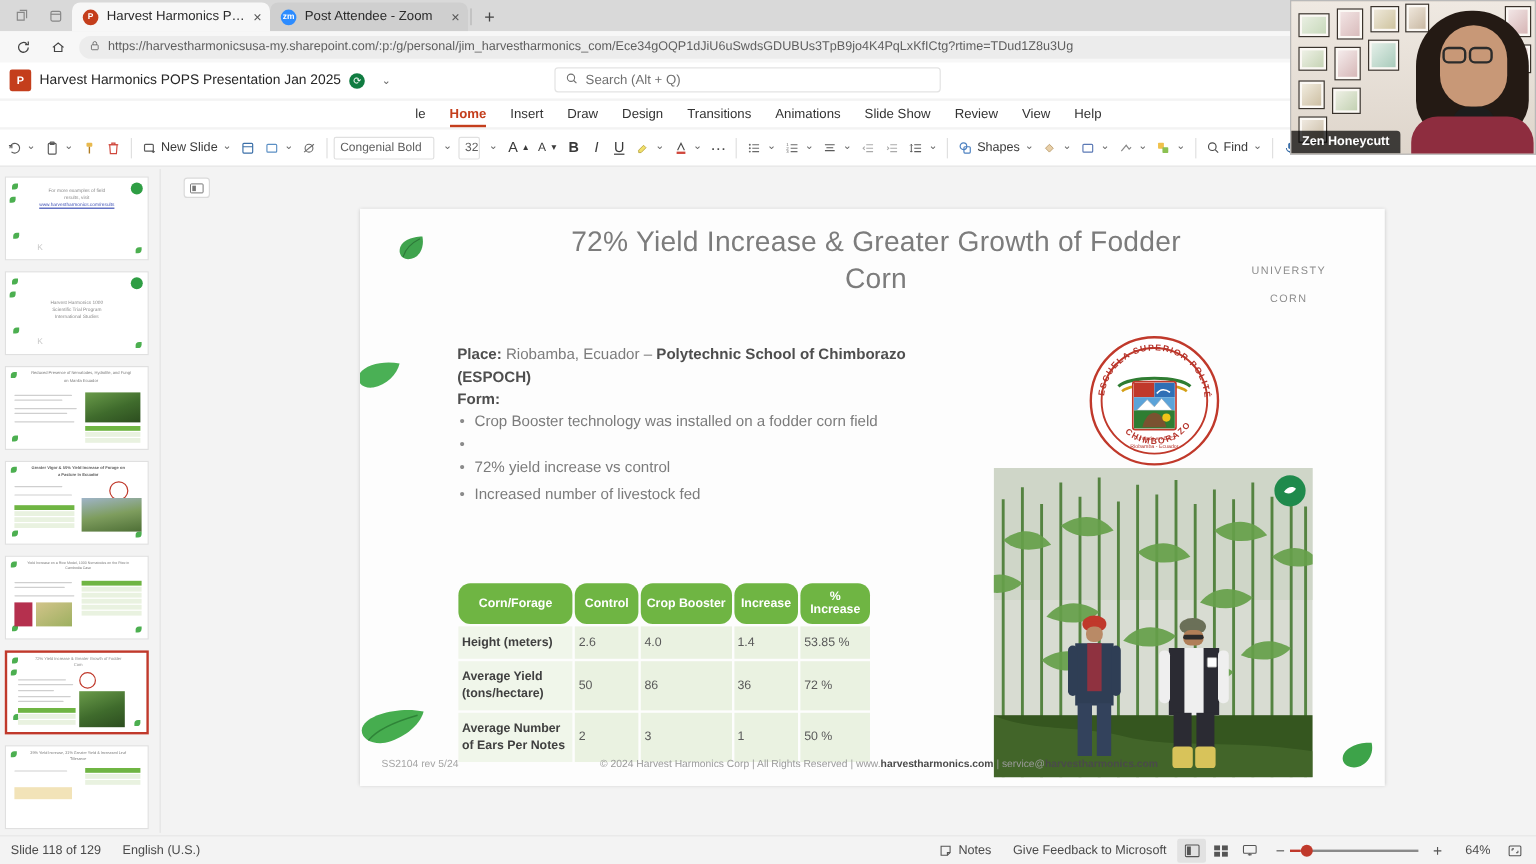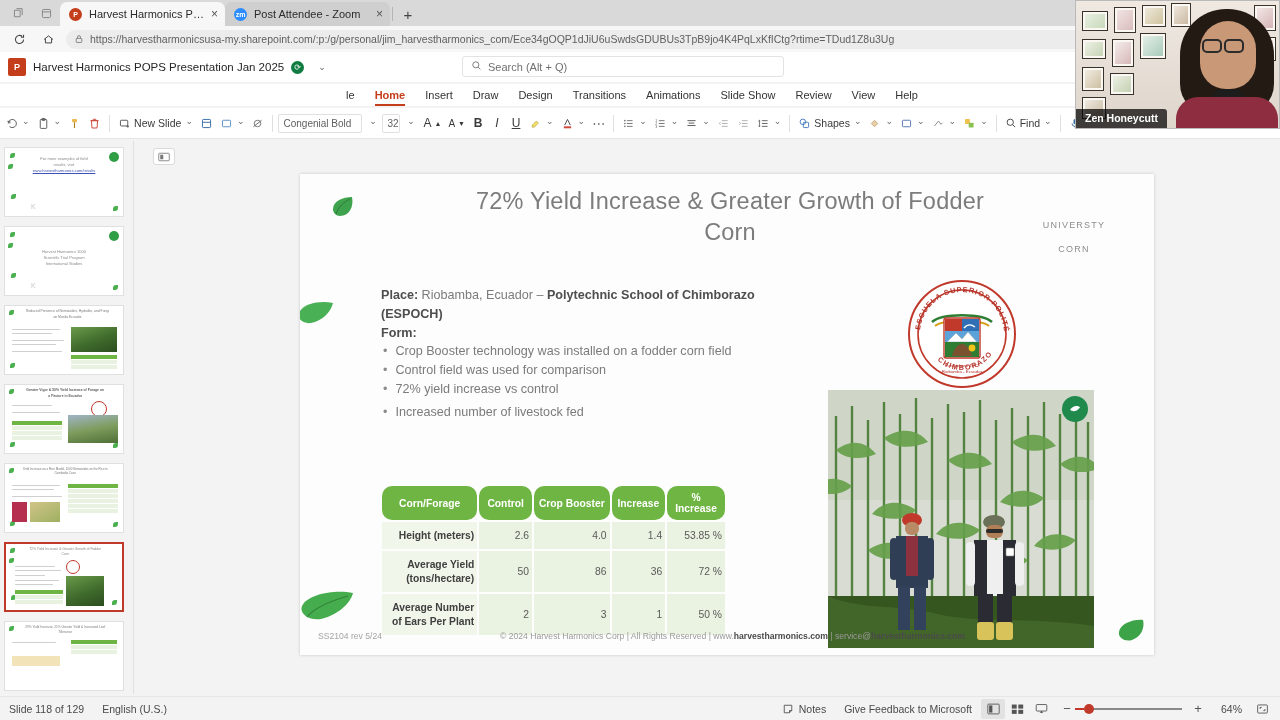--- a/index.html
+++ b/index.html
@@ -126,21 +126,21 @@
 
   .s-body { position:absolute; left:81px; top:112px; width:430px; font-size:12.6px; color:#7b7b7b; line-height:1.49; }
   .s-body b { color:#4e4e4e; font-weight:700; }
   .s-li { display:flex; gap:8px; padding-left:2px; }
   .s-li .bullet { color:#8b8b8b; flex:none; }
 
   .s-table { position:absolute; left:80px; top:310px; width:347px; border-collapse:separate; border-spacing:2px; }
   .s-table th {
     background:#6fb543; color:#fff; font-size:10.3px; font-weight:700; padding:6px 3px; text-align:center;border-radius:10px;
   }
-  .s-table td { background:#eaf2e1; font-size:10.3px; color:#5a5a5a; text-align:right; padding:7px 3px; }
+  .s-table td { background:#eaf2e1; font-size:10.3px; color:#5a5a5a; text-align:left; padding:7px 3px; }
   .s-table td.rowhead { background:#f0f6ea; color:#404040; font-weight:700; font-size:10.3px; line-height:1.3; }
 
   .s-seal { position:absolute; left:606px; top:104px; width:112px; height:112px; }
   .s-photo { position:absolute; left:528px; top:216px; width:266px; height:258px; overflow:hidden; }
   .s-hh-badge { position:absolute; right:6px; top:6px; width:26px; height:26px; border-radius:50%; background:#1f8a4c; display:flex; align-items:center; justify-content:center; }
 
   .s-footleft { position:absolute; left:18px; bottom:14px; font-size:8.6px; color:#a5a5a5; }
   .s-footmid { position:absolute; left:172px; bottom:14px; font-size:8.6px; color:#9b9b9b;margin-left:28px; }
   .s-footmid b { color:#4a4a4a; font-weight:700; }
 
@@ -618,21 +618,20 @@
           <b>Place:</b>
           <span>Riobamba, Ecuador – </span><b>Polytechnic School of Chimborazo (ESPOCH)</b>
         </div>
         <div><b>Form:</b></div>
         <div class="s-li">
             <span class="bullet">•</span>
             <span>Crop Booster technology was installed on a fodder corn field</span>
           </div>
         <div class="s-li">
             <span class="bullet">•</span>
-            <span>Control field was used for comparison</span>
           </div>
         <div class="s-li">
             <span class="bullet">•</span>
             <span>72% yield increase vs control</span>
           </div>
         <div class="s-li" style="margin-top:4px;">
             <span class="bullet">•</span>
             <span>Increased number of livestock fed</span>
           </div>
       </div>
@@ -656,21 +655,21 @@
             <td>53.85  %</td>
           </tr>
           <tr>
             <td class="rowhead">Average Yield (tons/hectare)</td>
             <td>50</td>
             <td>86</td>
             <td>36</td>
             <td>72 %</td>
           </tr>
           <tr>
-            <td class="rowhead">Average Number of Ears Per Plant</td>
+            <td class="rowhead">Average Number of Ears Per Notes</td>
             <td>2</td>
             <td>3</td>
             <td>1</td>
             <td>50 %</td>
           </tr>
         </tbody>
       </table>
 
       <div class="s-seal">
         <svg width="112" height="112" viewBox="0 0 112 112">

